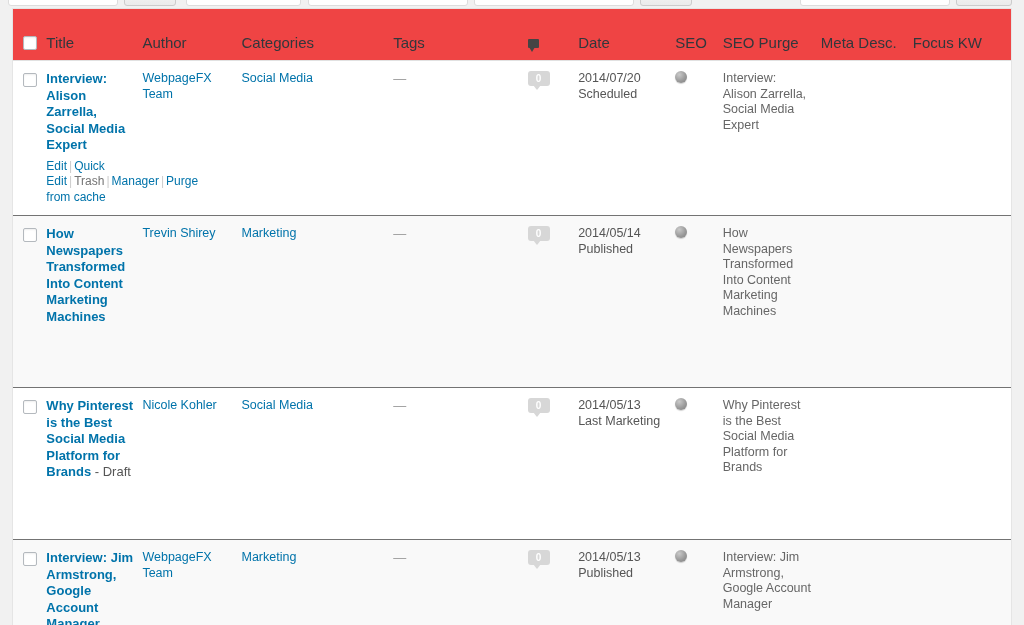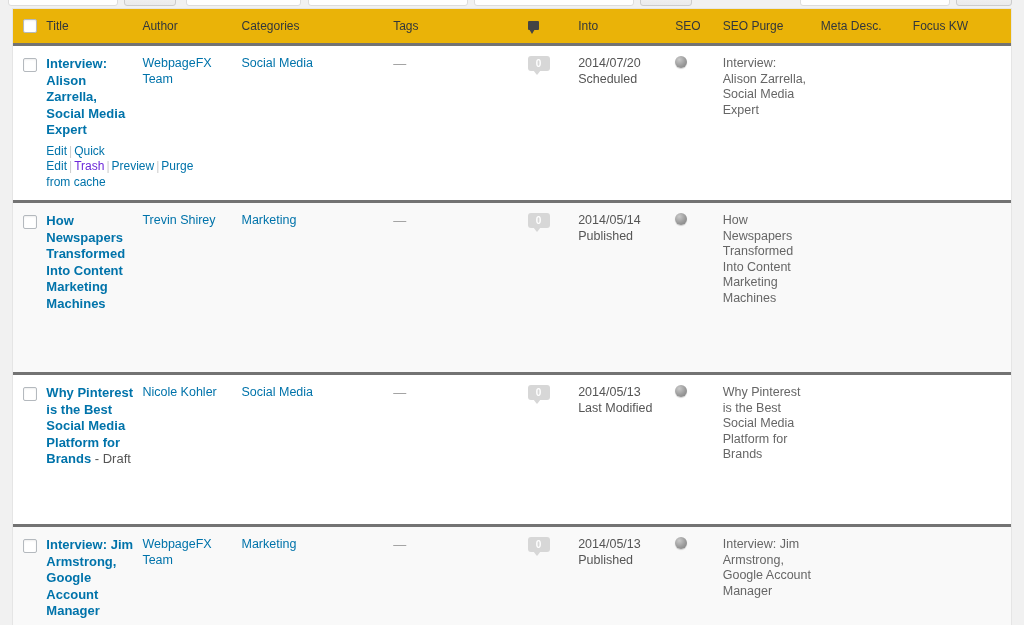--- a/index.html
+++ b/index.html
@@ -62,36 +62,36 @@
   col.c-date  { width: 96px; }
   col.c-seo   { width: 47px; }
   col.c-seot  { width: 97px; }
   col.c-meta  { width: 91px; }
   col.c-focus { width: 97px; }
 
   thead th {
     text-align: left;
     vertical-align: middle;
     font-weight: 400;
-    font-size: 12px;
+    font-size: 15px;
     color: #32373c;
-    padding: 9px 0 9px 0;
-    background: #eab308;
+    padding: 26px 0 9px 0;
+    background: #ef4444;
     border-bottom: 1px solid #e1e1e1;
     line-height: 16px;
   }
   thead th.cb-head { padding-left: 10px; }
 
   tbody td {
     vertical-align: top;
     padding: 10px 8px 10px 0;
     font-size: 12.5px;
     line-height: 15.5px;
     color: #555;
-    border-top: 3px solid #737373;
+    border-top: 1px solid #737373;
   }
   tbody tr.alt td { background: #f9f9f9; }
   tbody td.col-cb { padding-left: 10px; padding-top: 12px; }
 
   
   .cb-box {
     display: block;
     width: 14px;
     height: 14px;
     border: 1px solid #b4b9be;
@@ -121,21 +121,21 @@
     margin-top: 5px;
     font-size: 12px;
     line-height: 15.5px;
     color: #bbb;
   }
   .row-actions a {
     color: #0073aa;
     text-decoration: none;
     cursor: pointer;
   }
-  .row-actions a.trash { color: #6d28d9; }
+  .row-actions a.trash { color: #737373; }
   .row-actions .sep { color: #ccc; padding: 0 2px; }
 
   .cell-link {
     color: #0073aa;
     text-decoration: none;
     font-size: 12.5px;
     line-height: 15.5px;
     cursor: pointer;
     text-align: right;
   }
@@ -237,33 +237,33 @@
         <th class="cb-head">
           <span class="cb-box"></span>
         </th>
         <th>Title</th>
         <th>Author</th>
         <th>Categories</th>
         <th>Tags</th>
         <th>
           <span class="comment-head-icon"></span>
         </th>
-        <th>Into</th>
+        <th>Date</th>
         <th>SEO</th>
         <th>SEO Purge</th>
         <th>Meta Desc.</th>
         <th>Focus KW</th>
       </tr>
     </thead>
     <tbody id="table-body">
         <tr style="height: 151px;">
           <td class="col-cb">
             <span class="cb-box"></span>
           </td>
-          <td><a class="post-title">Interview: Alison Zarrella, Social Media Expert</a><div class="row-actions"><a>Edit</a><span class="sep">|</span><a>Quick Edit</a><span class="sep">|</span><a class="trash">Trash</a><span class="sep">|</span><a>Preview</a><span class="sep">|</span><a>Purge from cache</a></div></td>
+          <td><a class="post-title">Interview: Alison Zarrella, Social Media Expert</a><div class="row-actions"><a>Edit</a><span class="sep">|</span><a>Quick Edit</a><span class="sep">|</span><a class="trash">Trash</a><span class="sep">|</span><a>Manager</a><span class="sep">|</span><a>Purge from cache</a></div></td>
           <td><a class="cell-link">WebpageFX Team</a></td>
           <td><a class="cell-link">Social Media</a></td>
           <td><span class="dash">—</span></td>
           <td><span class="comment-bubble"><i>0</i></span></td>
           <td>
             <span class="date-line">2014/07/20</span>
             <span class="date-line">Scheduled</span>
           </td>
           <td><span class="seo-dot"></span></td>
           <td><span class="seo-title-text">Interview: Alison Zarrella, Social Media Expert</span></td>
@@ -292,21 +292,21 @@
           <td class="col-cb">
             <span class="cb-box"></span>
           </td>
           <td><a class="post-title">Why Pinterest is the Best Social Media Platform for Brands</a><span class="post-state"> - Draft</span></td>
           <td><a class="cell-link">Nicole Kohler</a></td>
           <td><a class="cell-link">Social Media</a></td>
           <td><span class="dash">—</span></td>
           <td><span class="comment-bubble"><i>0</i></span></td>
           <td>
             <span class="date-line">2014/05/13</span>
-            <span class="date-line">Last Modified</span>
+            <span class="date-line">Last Marketing</span>
           </td>
           <td><span class="seo-dot"></span></td>
           <td><span class="seo-title-text">Why Pinterest is the Best Social Media Platform for Brands</span></td>
           <td></td>
           <td></td>
         </tr>
         <tr class="alt" style="height: 110px;">
           <td class="col-cb">
             <span class="cb-box"></span>
           </td>

